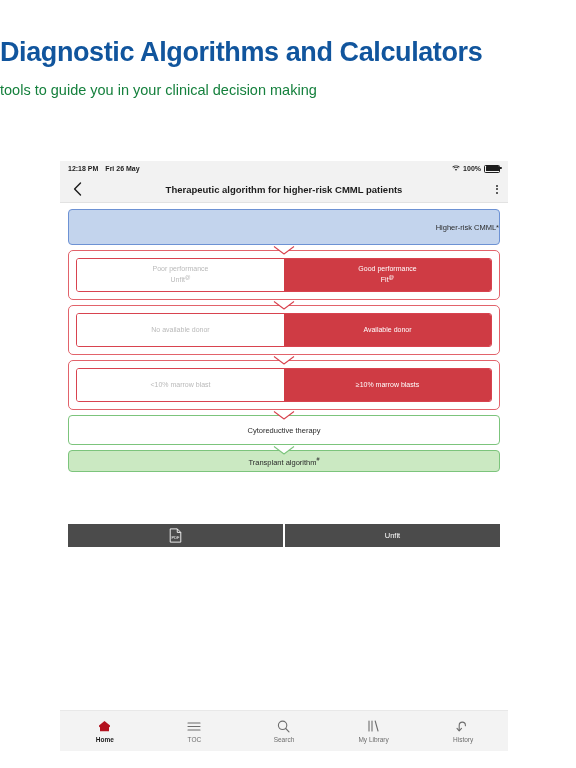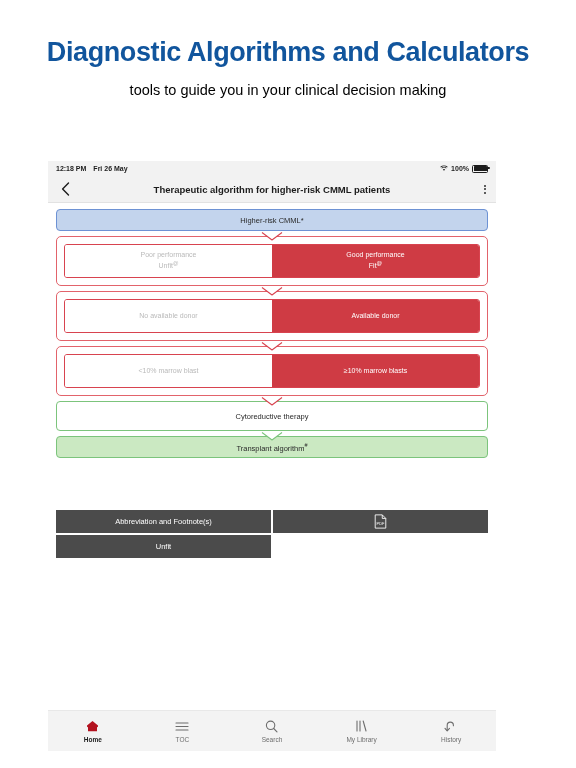--- a/index.html
+++ b/index.html
@@ -7,41 +7,40 @@
     width:576px;height:768px;
     background:#ffffff;
     font-family:"Liberation Sans",sans-serif;
     -webkit-font-smoothing:antialiased;
     overflow:hidden;
     position:relative;
   }
   
   .page-header{
     padding-top:38px;
-    text-align:center;
   }
   .page-title{
     font-size:27px;
     font-weight:bold;
     color:#11559d;
     letter-spacing:-0.4px;
     line-height:1.1;
     margin:0;
   }
   .page-subtitle{
     font-size:14.5px;
-    color:#000000;
+    color:#15803d;
     margin:14px 0 0 0;
     font-weight:400;
   }
 
   
   .device{
     position:absolute;
-    left:48px;top:161px;
+    left:60px;top:161px;
     width:448px;height:590px;
     background:#ffffff;
     display:flex;flex-direction:column;
   }
   
   .statusbar{
     height:15px;
     background:#f2f2f2;
     display:flex;align-items:center;
     padding:0 8px;
@@ -98,22 +97,23 @@
   .flow{position:relative;}
   .node{
     position:relative;
     border-radius:4px;
     box-sizing:border-box;
     display:flex;align-items:center;justify-content:center;
     text-align:center;
   }
   .node-blue{
     background:#c3d4ed;border:1px solid #6d92d4;
-    height:22px;font-size:7.5px;color:#2a2a2a;
+    height:36px;font-size:7.5px;color:#2a2a2a;
     margin-bottom:5px;
+    justify-content:flex-end;
   }
   .group-red{
     border:1px solid #e2636b;border-radius:5px;
     padding:7px 7px;
     margin-bottom:5px;
     background:#ffffff;
     position:relative;
   }
   .split{
     display:flex;
@@ -276,23 +276,20 @@
       <div class="node node-green-fill">
         <svg class="chev" style="top:-5px;" viewBox="0 0 22 9">
           <path d="M1 0.5 11 8 21 0.5" fill="#ffffff" stroke="#7cc47c" stroke-width="1.1" stroke-linejoin="round"></path>
         </svg>
         <span><span>Transplant algorithm</span><sup>#</sup></span>
       </div>
     </div>
 
     <div class="actions">
       <div class="action-btn">
-        <span>Abbreviation and Footnote(s)</span>
-      </div>
-      <div class="action-btn">
         <svg class="pdf-ico" viewBox="0 0 14 17">
           <path d="M1 1h8l4 4v11H1z" fill="none" stroke="#ffffff" stroke-width="1"></path>
           <path d="M9 1v4h4" fill="none" stroke="#ffffff" stroke-width="1"></path>
           <text x="7" y="13" font-size="4.4" fill="#ffffff" text-anchor="middle" font-family="Liberation Sans, sans-serif">PDF</text>
         </svg>
       </div>
       <div class="action-btn">
         <span>Unfit</span>
       </div>
     </div>

